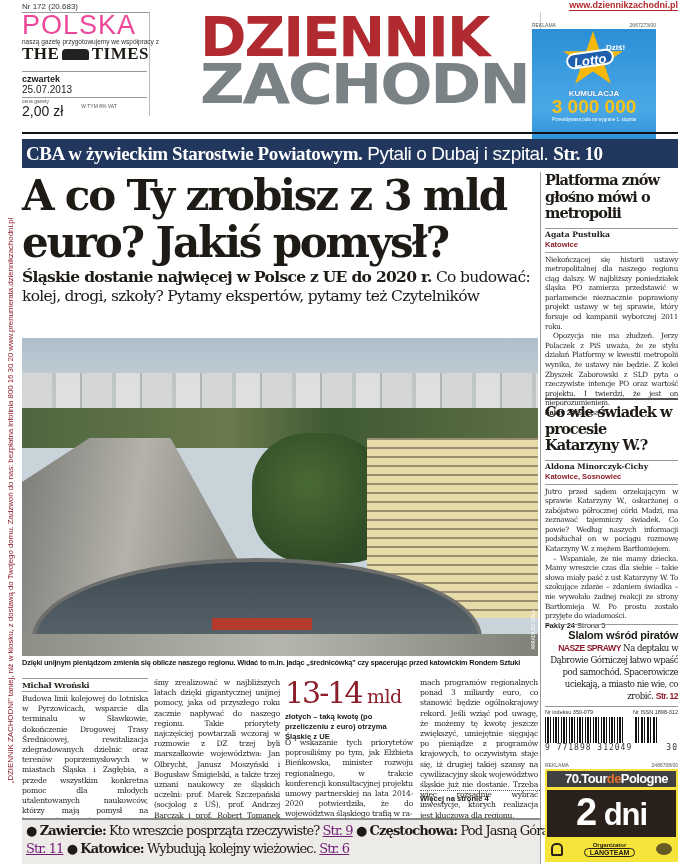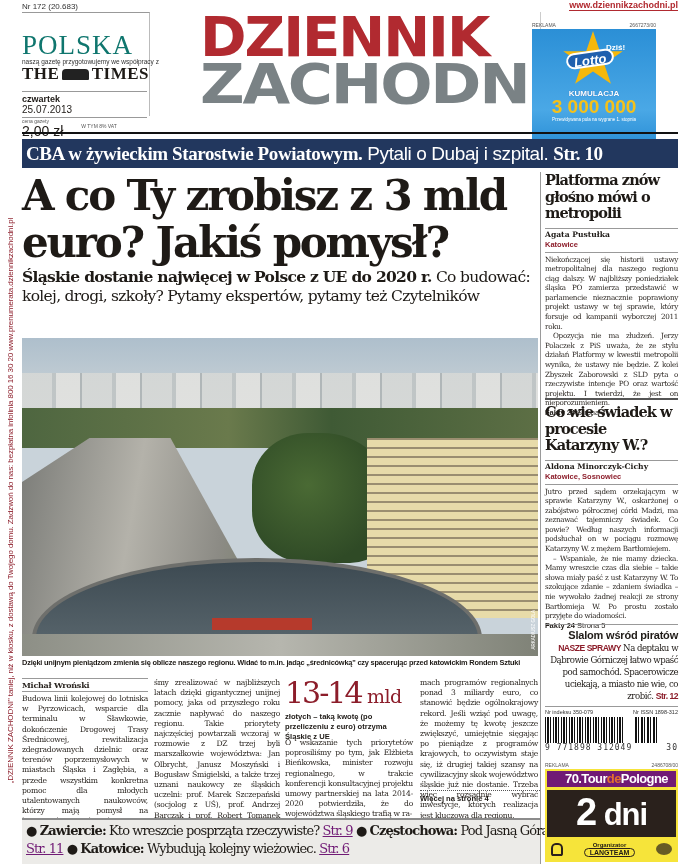--- a/index.html
+++ b/index.html
@@ -13,21 +13,21 @@
   .side-strip span {
     transform: rotate(-90deg); white-space: nowrap;
     font-family: "Liberation Sans", sans-serif; font-size: 8px; color: #8c1d2a;
     letter-spacing: -0.1px;
   }
 
   
   .mast { position: absolute; left: 22px; top: 0; width: 656px; height: 132px; }
   .issue { position: absolute; left: 0; top: 2px; font-family: "Liberation Sans", sans-serif; font-size: 8px; color: #333; }
   .mast-left { position: absolute; left: 0; top: 12px; width: 128px; height: 104px; border-top: 1px solid #999; border-right: 1px solid #bbb; }
-  .polska { font-family: Liberation Serif, serif; font-size: 27px; letter-spacing: 1px; color: #0f766e; margin-top: 20px; line-height: 24px; }
+  .polska { font-family: Liberation Sans, sans-serif; font-size: 27px; letter-spacing: 1px; color: #ec4899; margin-top: 0; line-height: 24px; }
   .polska-sub { font-family: "Liberation Sans", sans-serif; font-size: 6.5px; color: #333; margin-top: 1px; white-space: nowrap; }
   .times { font-family: "Liberation Serif", serif; font-weight: bold; font-size: 17px; letter-spacing: 0.5px; line-height: 18px; display: flex; align-items: center; gap: 3px; }
   .times .crest { display: inline-block; width: 28px; height: 11px; background: #222; border-radius: 4px 4px 1px 1px; }
   .mast-meta { border-top: 1px solid #999; margin-top: 8px; padding-top: 2px; width: 125px; font-family: "Liberation Sans", sans-serif; }
   .day { font-size: 9px; font-weight: bold; line-height: 10px; }
   .date { font-size: 10px; border-bottom: 1px solid #999; line-height: 12px; padding-bottom: 1px; }
   .price-label { font-size: 5px; color: #555; }
   .price { font-size: 14px; line-height: 14px; display: flex; align-items: flex-start; gap: 18px; }
   .price small { font-size: 5px; line-height: 5px; color: #555; }
 
@@ -104,21 +104,21 @@
 
   .barcode-wrap { font-family: "Liberation Sans", sans-serif; font-size: 5.5px; color: #333; }
   .bc-meta { display: flex; justify-content: space-between; }
   .bars { height: 26px; margin-top: 2px; display: flex; gap: 10px; }
   .bars .b1 { width: 80px; background: repeating-linear-gradient(90deg, #111 0 1px, #fff 1px 2px, #111 2px 4px, #fff 4px 5px, #111 5px 6px, #fff 6px 8px); }
   .bars .b2 { width: 22px; background: repeating-linear-gradient(90deg, #111 0 2px, #fff 2px 3px, #111 3px 4px, #fff 4px 6px); }
   .bc-digits { font-family: "DejaVu Sans Mono", monospace; font-size: 8px; letter-spacing: 1px; display: flex; justify-content: space-between; }
 
   .ad-tour { position: absolute; left: 545px; top: 762px; width: 133px; height: 100px; }
   .tour-box { background: #f6e43a; height: 93px; padding: 2px; font-family: "Liberation Sans", sans-serif; }
-  .tour-title { background: #701a75; color: #f6e43a; font-weight: bold; font-size: 13px; line-height: 16px; text-align: center; letter-spacing: -0.6px; padding-left: 10px; }
+  .tour-title { background: #404040; color: #f6e43a; font-weight: bold; font-size: 13px; line-height: 16px; text-align: center; letter-spacing: -0.6px; padding-left: 10px; }
   .tour-title span { color: #e36f2d; }
   .tour-title .w { color: #fff; }
   .tour-big { background: #2a211c; color: #fff; font-weight: bold; font-size: 38px; line-height: 44px; text-align: center; margin-top: 3px; letter-spacing: -1px; }
   .tour-big span { font-size: 31px; }
   .tour-foot { display: flex; align-items: center; justify-content: space-between; padding: 0 4px; height: 24px; }
   .org { text-align: center; font-size: 6px; font-weight: bold; }
   .lang { border: 1.5px solid #2a211c; border-radius: 8px; padding: 0 5px; font-size: 7px; font-weight: bold; }
   .foot-icon { width: 12px; height: 13px; border: 2px solid #2a211c; border-radius: 40% 40% 20% 20%; }
   .foot-bee { width: 16px; height: 12px; background: #2a211c; border-radius: 50%; opacity: .7; }
 </style>

